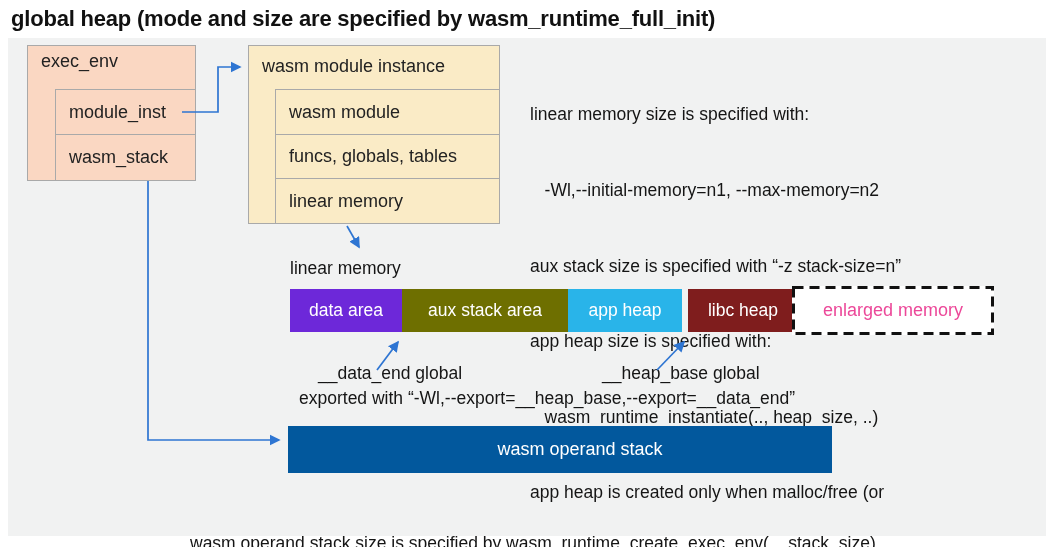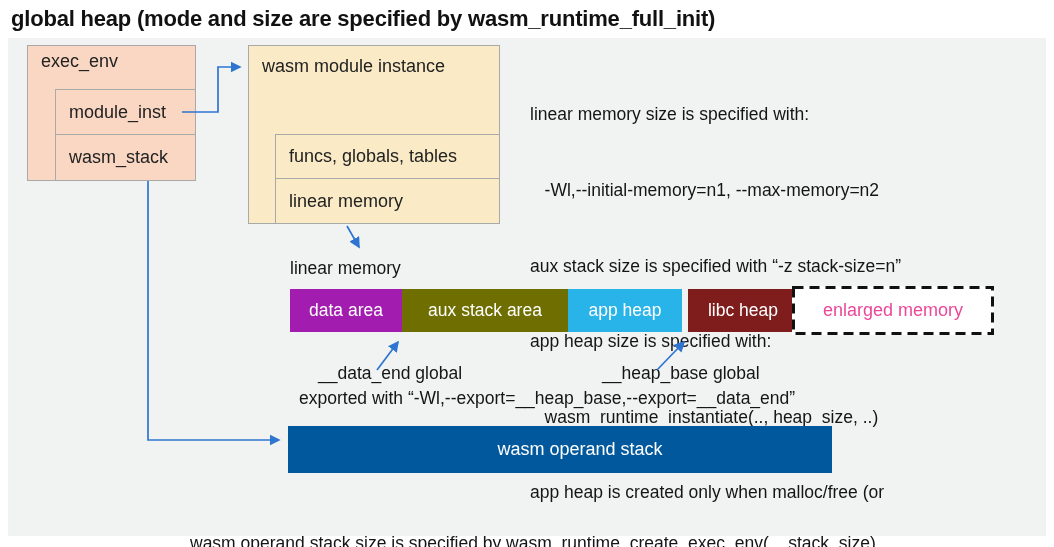--- a/index.html
+++ b/index.html
@@ -14,21 +14,21 @@
   .box .lbl{padding-left:13px;font-size:18px;color:#222;white-space:nowrap;}
   .salmon{background:#fad7c2;}
   .cream{background:#faebc6;}
   .hdr{align-items:center;}
 
   .notes{position:absolute;font-size:17.5px;line-height:25.2px;color:#151515;white-space:pre;}
   .small-label{position:absolute;font-size:17.5px;color:#151515;white-space:pre;}
 
   .seg{position:absolute;top:289px;height:43px;display:flex;align-items:center;justify-content:center;
        color:#ffffff;font-size:17.5px;white-space:nowrap;}
-  .seg-data{left:290px;width:112px;background:#a21caf;}
+  .seg-data{left:290px;width:112px;background:#6d28d9;}
   .seg-aux{left:402px;width:166px;background:#6e6f00;}
   .seg-app{left:568px;width:114px;background:#29b4e9;}
   .seg-libc{left:682px;width:110px;background:#7f1d1d;margin-left:6px;}
   .seg-enlarged{position:absolute;left:792px;top:286px;width:202px;height:49px;background:#ffffff;
        display:flex;align-items:center;justify-content:center;color:#ec4899;font-size:18px;}
 
   .operand{position:absolute;left:288px;top:426px;width:504px;height:47px;background:#02589d;
        display:flex;align-items:center;justify-content:center;color:#ffffff;font-size:18px;padding-left:40px;}
 
   svg.overlay{position:absolute;left:0;top:0;width:1054px;height:547px;pointer-events:none;z-index:5;}
@@ -46,20 +46,23 @@
   </div>
   <div class="box salmon" style="left:55px;top:89px;width:141px;height:46px;">
     <span class="lbl">module_inst</span>
   </div>
   <div class="box salmon" style="left:55px;top:134px;width:141px;height:47px;">
     <span class="lbl">wasm_stack</span>
   </div>
 
   <div class="box cream hdr" style="left:248px;top:45px;width:252px;height:179px;align-items:flex-start;">
     <span class="lbl" style="margin-top:10px;">wasm module instance</span>
+  </div>
+  <div class="box cream" style="left:275px;top:89px;width:225px;height:46px;">
+    <span class="lbl">wasm module</span>
   </div>
   <div class="box cream" style="left:275px;top:134px;width:225px;height:45px;">
     <span class="lbl">funcs, globals, tables</span>
   </div>
   <div class="box cream" style="left:275px;top:178px;width:225px;height:46px;">
     <span class="lbl">linear memory</span>
   </div>
 
   <div class="notes" style="left:530px;top:52px;">
     <div>linear memory size is specified with:</div>

